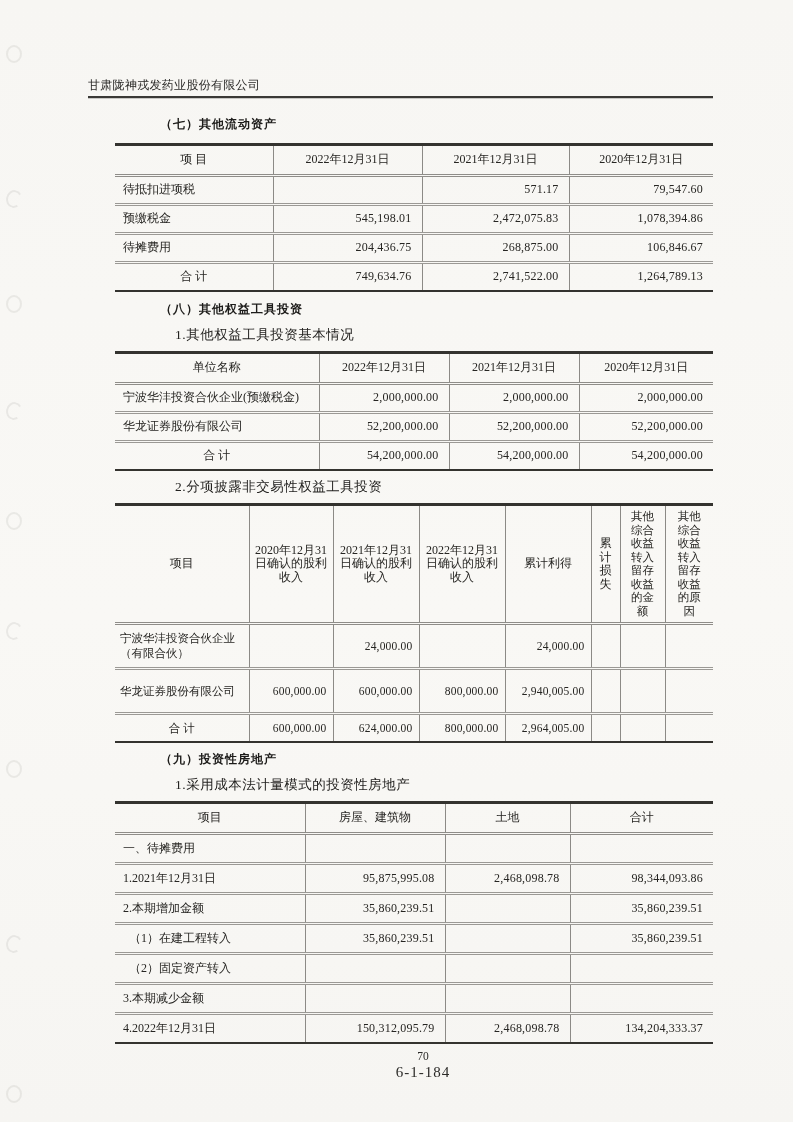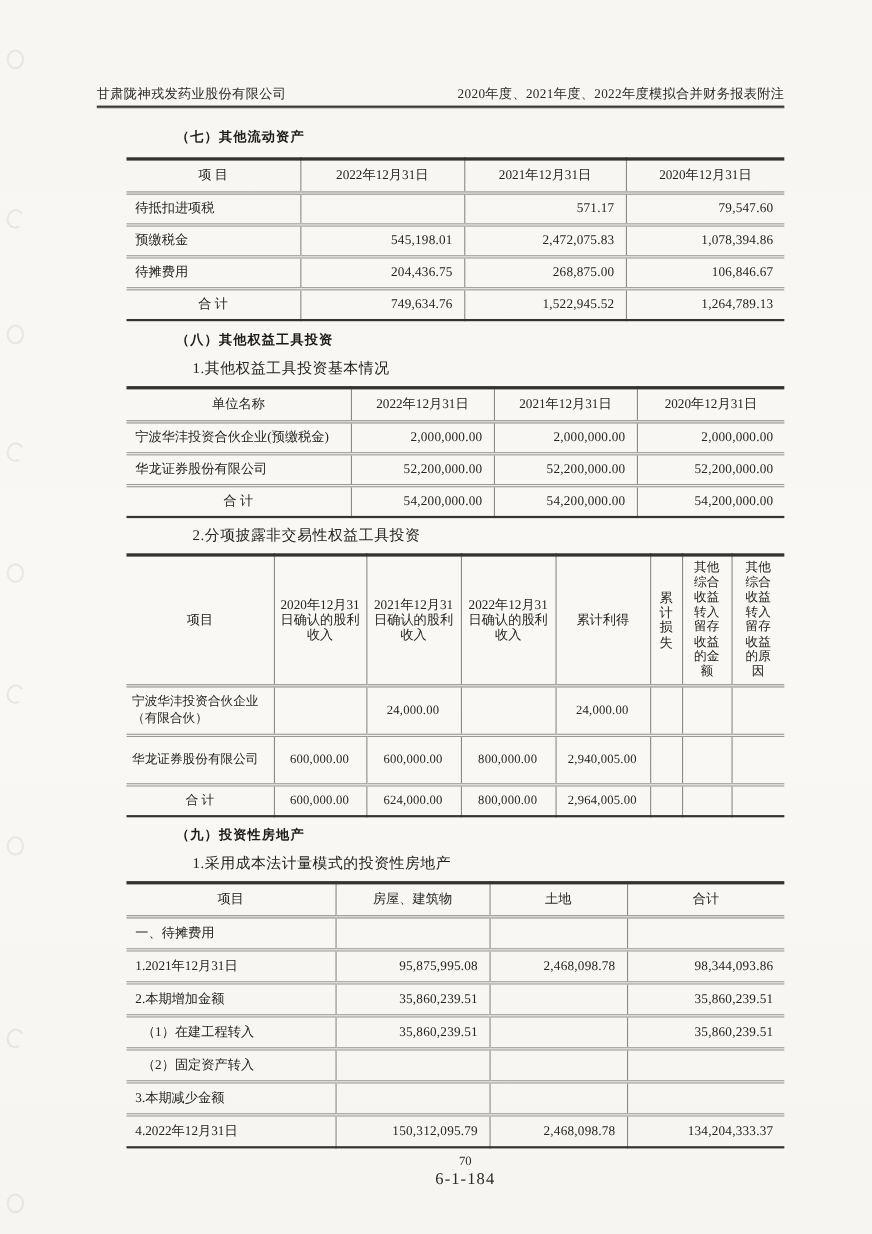--- a/index.html
+++ b/index.html
@@ -41,21 +41,21 @@
   .num { text-align:right; padding-right:10px !important;
     font-family:"Liberation Serif","DejaVu Serif",serif; letter-spacing:.2px; }
   .ctr { text-align:center; }
   .indent { padding-left:14px !important; }
 
   
   .t3 th { padding:4px 2px; line-height:13.5px; font-size:12px; }
   .t3 th.narrow { padding:4px 8px; }
   .t3 th.oci { padding:4px 9px; font-size:11.5px; }
   .t3 td { font-size:11.5px; padding:5px 5px; }
-  .t3 td.num { padding-right:6px !important;text-align:center; }
+  .t3 td.num { padding-right:6px !important; }
   .t3 tr.tall td { height:32px; }
 
   .t4 td { height:17px; }
 
   .page-footer { position:absolute; left:124px; top:1050px; width:598px;
     text-align:center; color:#2b2a28; }
   .page-footer .pg { font-size:11.5px; }
   .page-footer .doc { font-size:15px; margin-top:2px; letter-spacing:1px; }
 </style>
 </head>
@@ -68,21 +68,20 @@
   <div class="mark" style="top:295px"></div>
   <div class="mark half" style="top:402px"></div>
   <div class="mark" style="top:512px"></div>
   <div class="mark half" style="top:622px"></div>
   <div class="mark" style="top:760px"></div>
   <div class="mark half" style="top:935px"></div>
   <div class="mark" style="top:1085px"></div>
 
   <div class="doc-header">
     <span>甘肃陇神戎发药业股份有限公司</span>
-    <span>2020年度、2021年度、2022年度模拟合并财务报表附注</span>
   </div>
   <div class="header-rule"></div>
 
   <div class="content">
 
     <div class="sec-title">（七）其他流动资产</div>
     <table class="tbl t1">
       <colgroup>
           <col style="width:158px">
           <col style="width:149px">
@@ -112,21 +111,21 @@
         </tr>
         <tr>
           <td class="lbl">待摊费用</td>
           <td class="num">204,436.75</td>
           <td class="num">268,875.00</td>
           <td class="num">106,846.67</td>
         </tr>
         <tr>
           <td class="ctr">合  计</td>
           <td class="num">749,634.76</td>
-          <td class="num">1,522,945.52</td>
+          <td class="num">2,741,522.00</td>
           <td class="num">1,264,789.13</td>
         </tr>
       </tbody>
     </table>
 
     <div class="sec-title" style="margin-top:9px; margin-bottom:0">（八）其他权益工具投资</div>
     <div class="sub-title">1.其他权益工具投资基本情况</div>
     <table class="tbl t2">
       <colgroup>
           <col style="width:204px">

